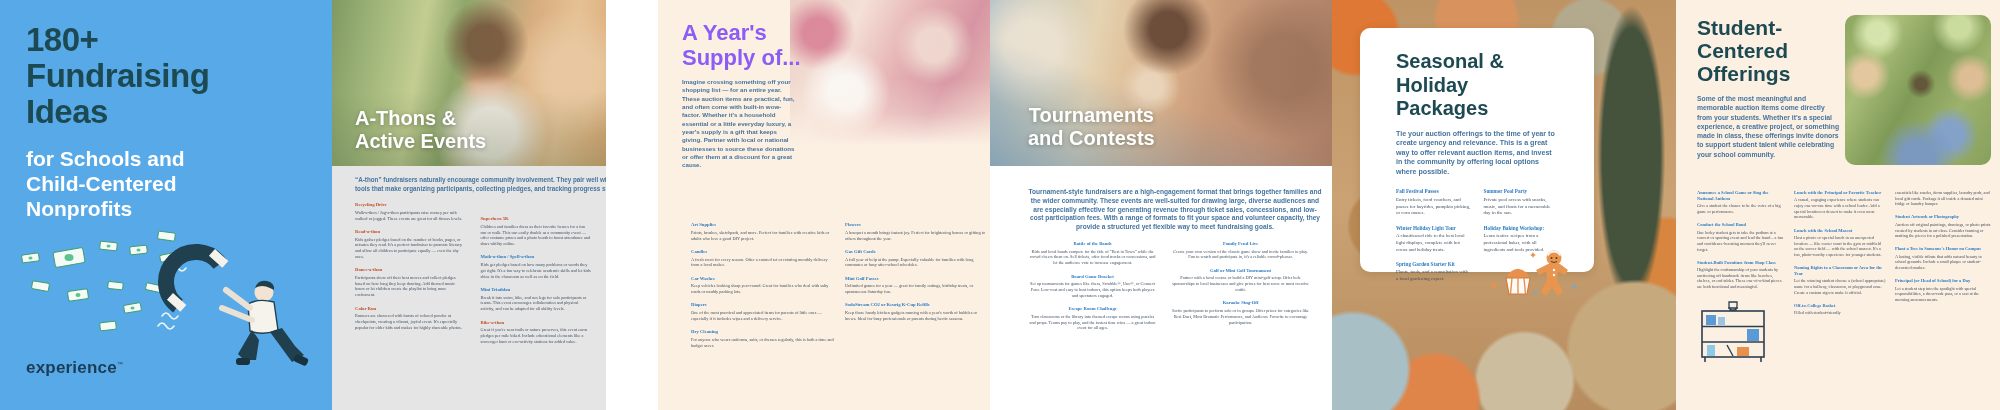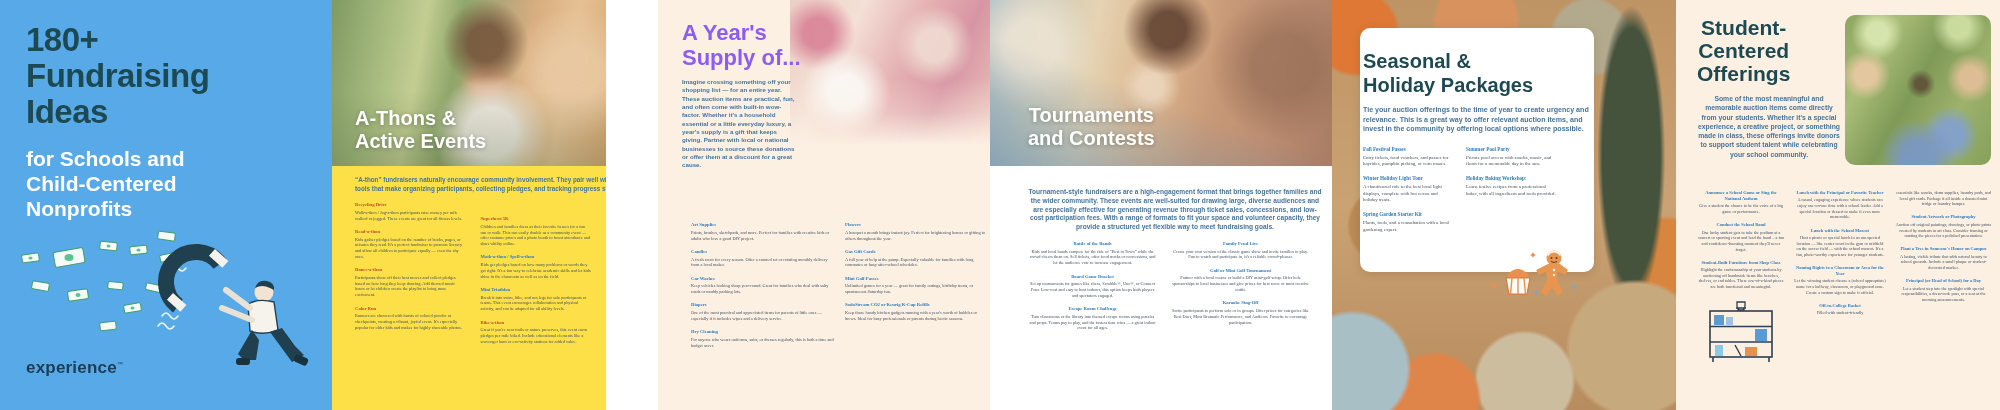--- a/index.html
+++ b/index.html
@@ -25,21 +25,21 @@
     text-shadow:0 1px 4px rgba(30,40,30,.35);}
   .intro{font-weight:bold;color:#45749e;}
   .cols{display:flex;}
   .col .item{margin-bottom:7.5px;}
   .item-title{font-family:"Liberation Serif",serif;font-weight:bold;font-size:4.7px;
     line-height:6.2px;color:#2e7cc2;margin-bottom:1.5px;}
   .item-title.accent-orange{color:#bc4f27;}
   .item-body{font-family:"Liberation Serif",serif;font-size:4.35px;line-height:5.8px;color:#42505f;}
 
   
-  .panel-athons{left:332px;width:274px;background:#fde047;}
+  .panel-athons{left:332px;width:274px;background:#e5e5e5;}
   .photo-athons{background:
     linear-gradient(to top, rgba(70,95,60,.28), rgba(70,95,60,0) 45%),
     radial-gradient(circle at 58% 80%, rgba(238,234,226,.95) 0 12%, rgba(238,234,226,0) 28%),
     radial-gradient(circle at 56% 26%, rgba(115,82,58,.85) 0 9%, rgba(115,82,58,0) 22%),
     radial-gradient(circle at 57% 50%, rgba(214,164,125,.95) 0 7%, rgba(214,164,125,0) 16%),
     radial-gradient(circle at 88% 45%, rgba(233,201,162,.9) 0 10%, rgba(233,201,162,0) 26%),
     linear-gradient(100deg,#7e9a62 0%,#a9bc80 20%,#c3cd92 32%,#8fa66a 44%,#b3a578 56%,#d9ae80 68%,#e5c194 82%,#d9a671 100%);}
   .photo-athons .photo-title{left:23px;bottom:13px;}
   .athons-body{padding:10px 15px 0 23px;}
   .athons-body .intro{font-size:6.3px;line-height:8.5px;width:288px;margin-bottom:9px;}
@@ -86,31 +86,31 @@
     radial-gradient(circle at 56% 93%, #cdbd9f 0 11%, rgba(205,189,159,0) 12%),
     radial-gradient(circle at 88% 85%, #c7a97e 0 14%, rgba(199,169,126,0) 15%),
     radial-gradient(ellipse 34px 150px at 87% 38%, #45523c 0 85%, rgba(69,82,60,0) 100%),
     radial-gradient(circle at 97% 64%, #d8863f 0 10%, rgba(216,134,63,0) 11%),
     radial-gradient(circle at 7% 8%, #de7834 0 8%, rgba(222,120,52,0) 9%),
     radial-gradient(circle at 42% 5%, #d8925e 0 9%, rgba(216,146,94,0) 10%),
     radial-gradient(circle at 75% 9%, #b3aa8e 0 8%, rgba(179,170,142,0) 9%),
     radial-gradient(circle at 16% 55%, #ba8a55 0 10%, rgba(186,138,85,0) 11%),
     linear-gradient(to bottom,#bf9465 0%,#caa273 50%,#b78c5e 100%);}
   .seasonal-card{position:absolute;left:28px;top:28px;width:234px;height:244px;background:#fff;
-    border-radius:10px;padding:22px 3px;box-sizing:border-box;box-shadow:0 2px 8px rgba(90,60,30,.18);}
+    border-radius:10px;padding:22px 36px;box-sizing:border-box;box-shadow:0 2px 8px rgba(90,60,30,.18);}
   .seasonal-title{font-weight:bold;font-size:20px;line-height:23.5px;color:#1d4a52;}
   .seasonal-intro{margin-top:9px;font-size:7.1px;line-height:9.6px;}
   .seasonal-cols{margin-top:11px;gap:13px;}
   .seasonal-cols .col{width:90px;}
   .seasonal-cols .item-title{font-size:5.2px;line-height:6.8px;margin-bottom:2px;}
   .seasonal-cols .item-body{font-size:4.9px;line-height:6.6px;}
   .gingerbread{position:absolute;left:126px;top:216px;width:94px;height:56px;}
 
   
-  .panel-student{left:1676px;width:324px;background:#fcf0e3;text-align:center;}
+  .panel-student{left:1676px;width:324px;background:#fcf0e3;}
   .student-title{position:absolute;left:21px;top:16px;font-weight:bold;font-size:21px;
     line-height:23px;color:#1d4a52;}
   .student-intro{position:absolute;left:21px;top:94px;width:144px;font-size:6.8px;line-height:9.3px;}
   .student-photo{position:absolute;left:169px;top:15px;width:146px;height:150px;border-radius:10px;background:
     radial-gradient(circle at 50% 95%, rgba(120,150,200,.9) 0 10%, rgba(120,150,200,0) 24%),
     radial-gradient(circle at 72% 80%, rgba(130,160,210,.9) 0 8%, rgba(130,160,210,0) 18%),
     radial-gradient(circle at 14% 40%, rgba(230,200,160,.95) 0 7%, rgba(230,200,160,0) 16%),
     radial-gradient(circle at 86% 42%, rgba(225,190,150,.95) 0 7%, rgba(225,190,150,0) 16%),
     radial-gradient(circle at 52% 46%, rgba(90,70,50,.8) 0 5%, rgba(90,70,50,0) 13%),
     radial-gradient(circle at 22% 12%, rgba(222,236,182,.85) 0 6%, rgba(222,236,182,0) 15%),

